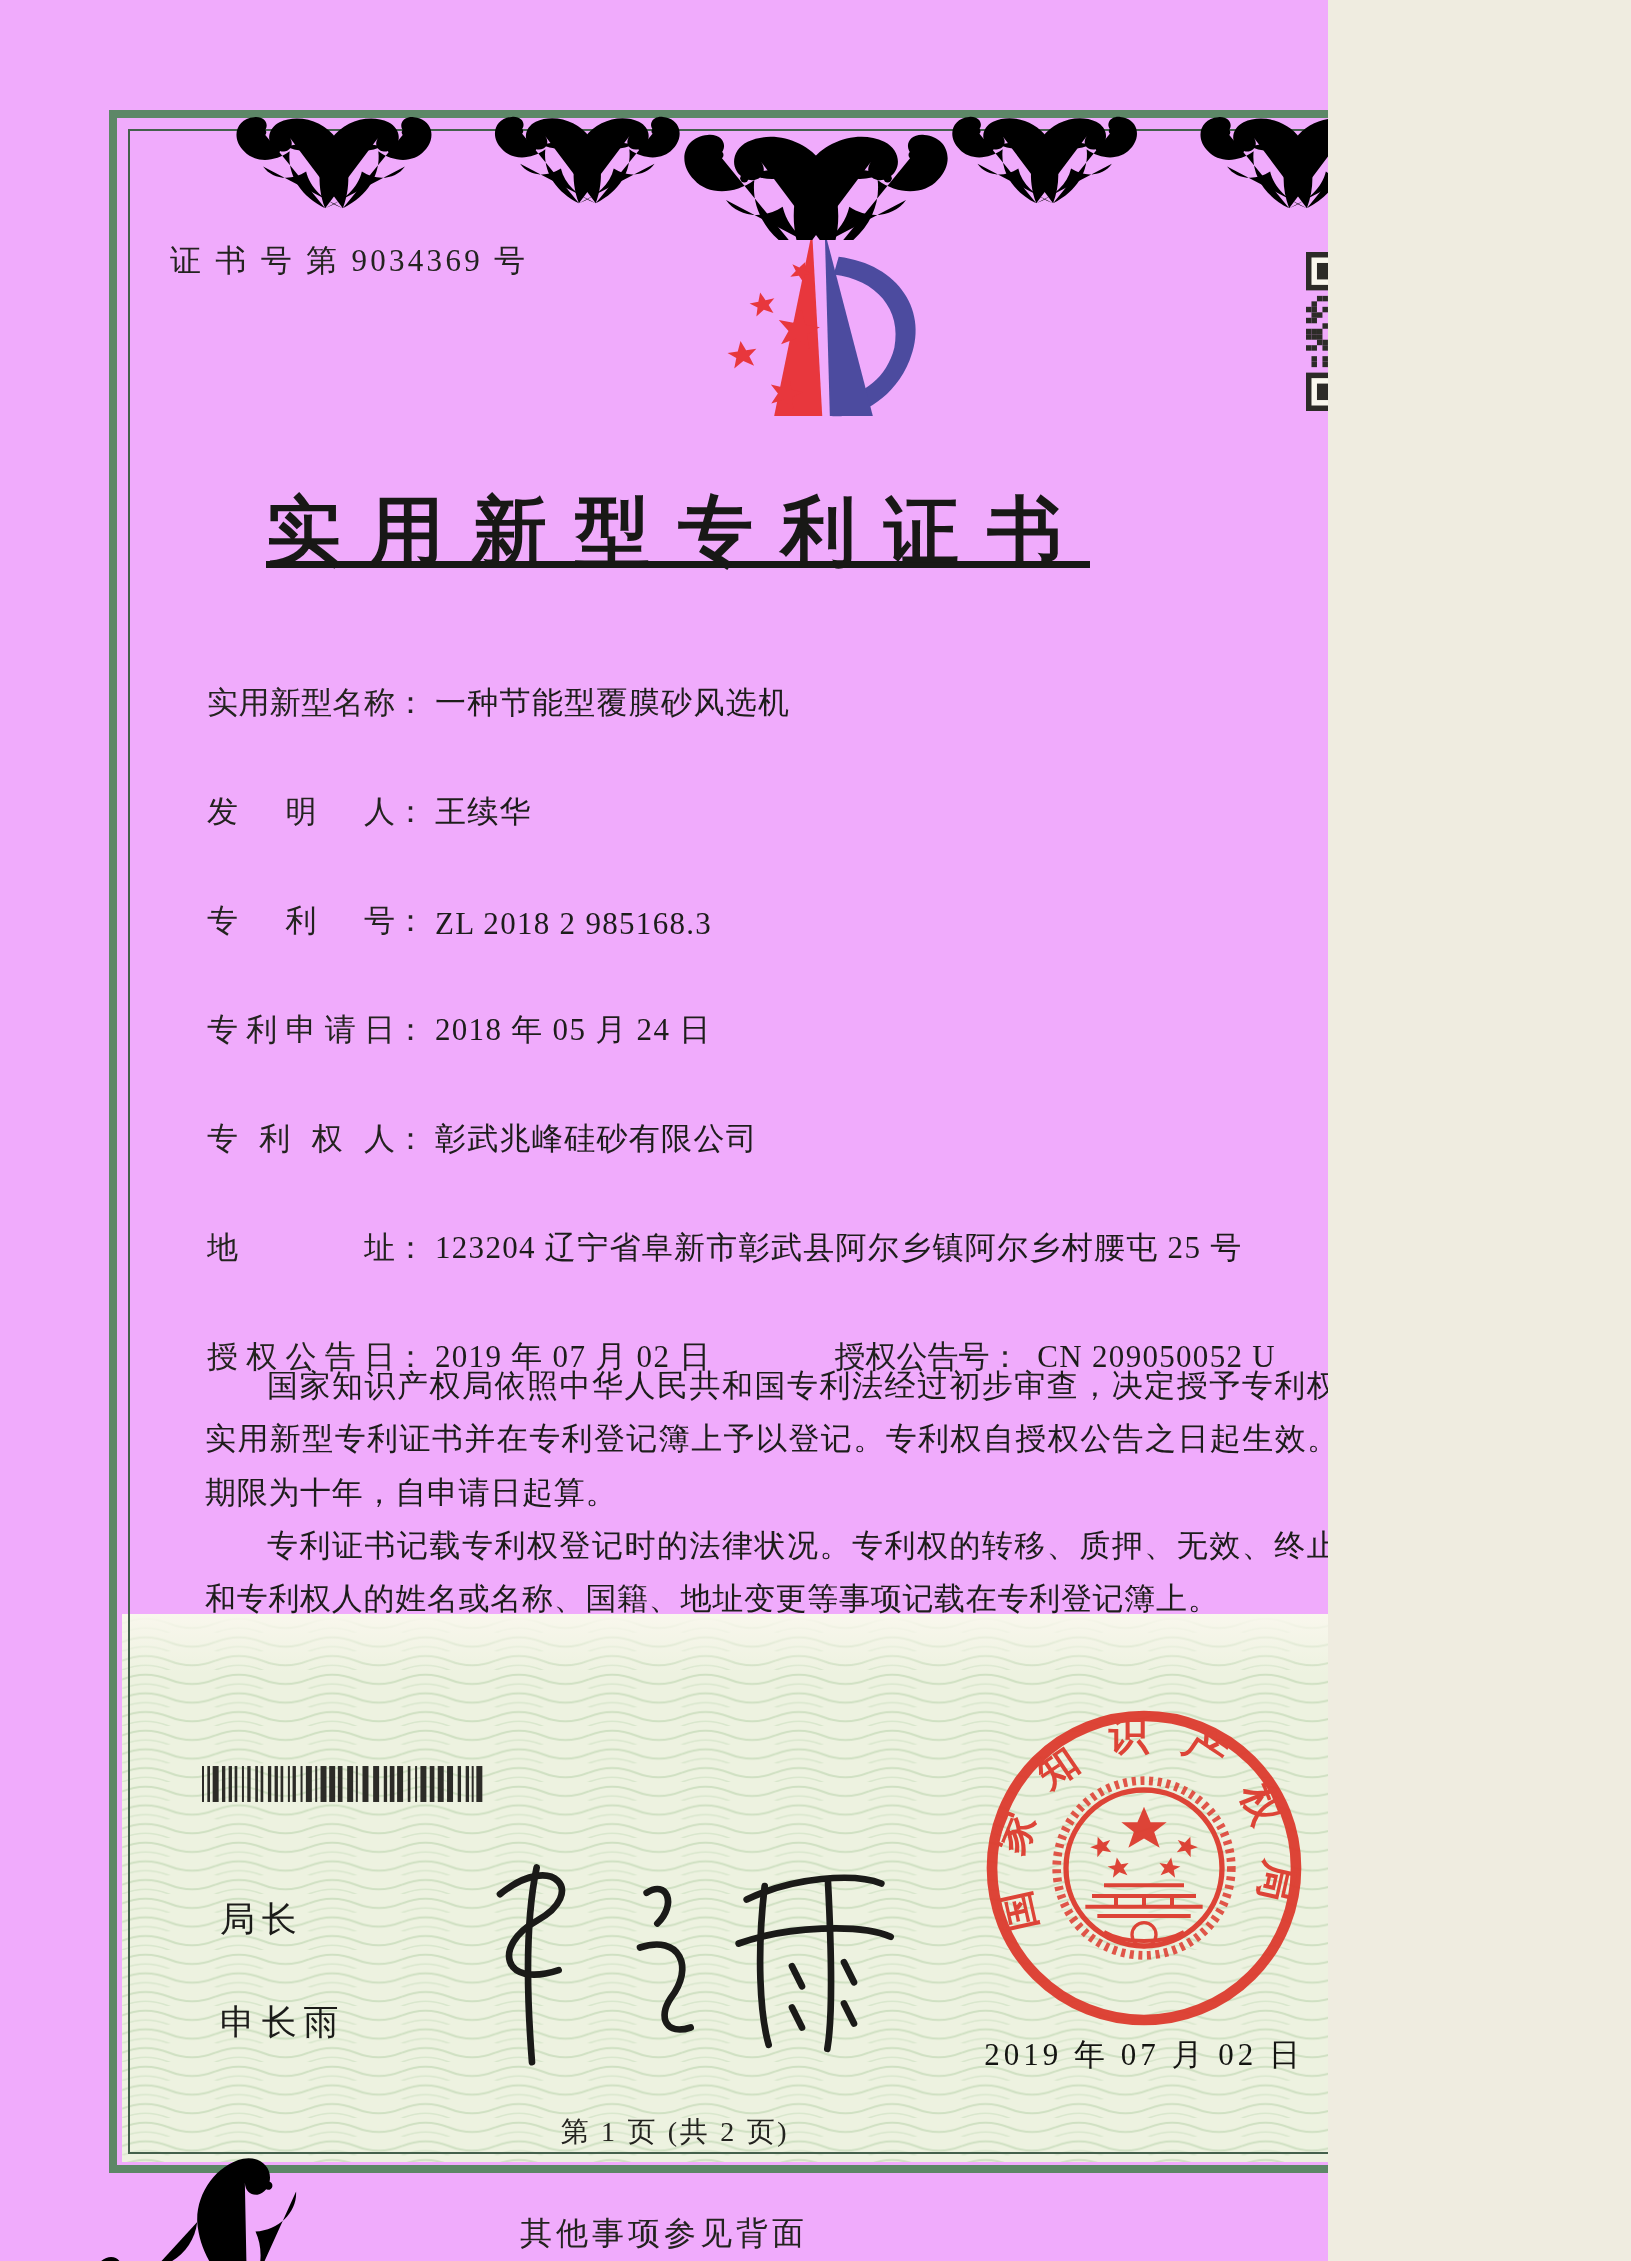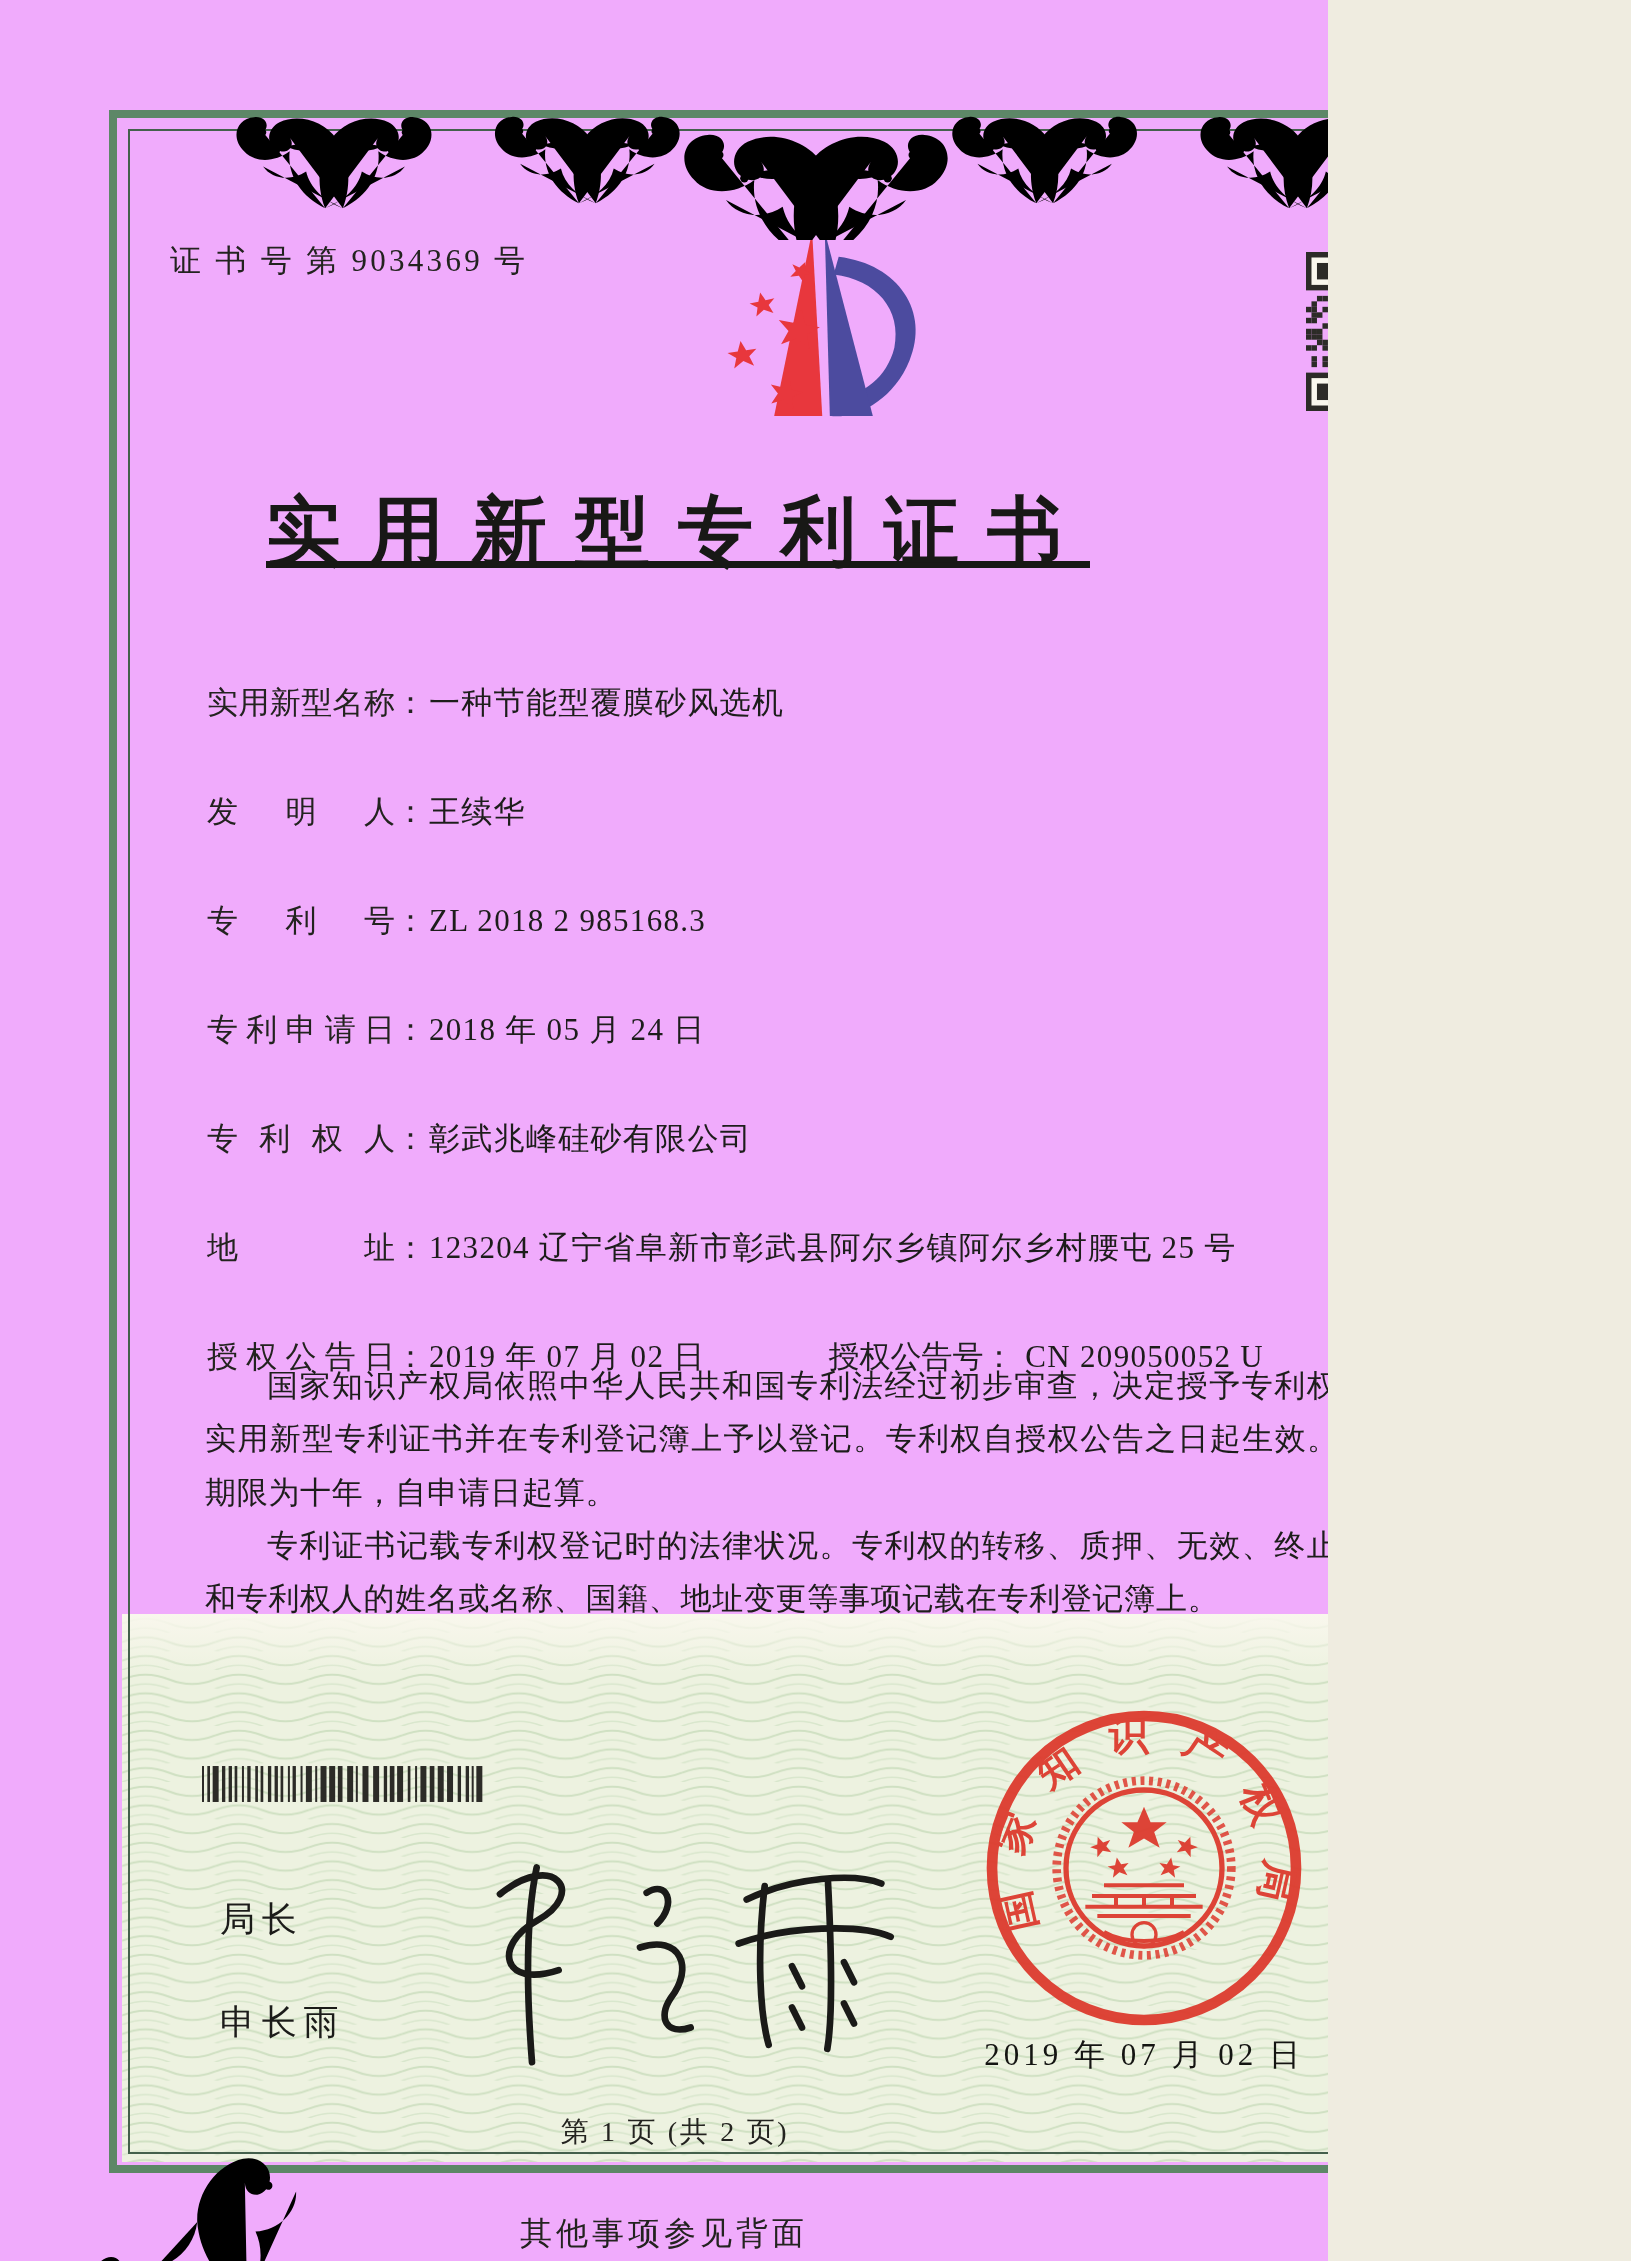--- a/index.html
+++ b/index.html
@@ -42,24 +42,24 @@
   }
   .logo{position:absolute;left:697px;top:213px;width:253px;height:224px;}
   .qr{position:absolute;left:1306px;top:252px;width:159px;height:159px;}
   .title{
     position:absolute;left:0;top:482px;width:100%;
     text-align:center;font-size:75px;font-weight:bold;
     letter-spacing:28px;padding-left:28px;box-sizing:border-box;
     color:#181816;margin:0;text-decoration:underline;
   }
   .fields{position:absolute;left:207px;top:682px;width:1231px;}
-  .field-row{display:flex;align-items:center;font-size:31px;margin-bottom:67px;white-space:nowrap;}
+  .field-row{display:flex;align-items:flex-end;font-size:31px;margin-bottom:67px;white-space:nowrap;}
   .f-label{display:inline-block;width:188px;text-align:justify;text-align-last:justify;color:#23231f;}
   .f-colon{color:#23231f;}
-  .f-value{margin-left:3px;letter-spacing:1.3px;color:#1d1d1b;}
+  .f-value{margin-left:9px;letter-spacing:1.3px;color:#1d1d1b;}
   .grant-pair2{margin-left:123px;}
   .paras{
     position:absolute;left:205px;top:1359px;width:1231px;
     font-size:31px;line-height:1.72;color:#1d1d1b;text-align:justify;
   }
   .paras p{margin:0;text-indent:2em;letter-spacing:0.7px;}
   .barcode{position:absolute;left:202px;top:1766px;width:285px;height:36px;}
   .officer-title{position:absolute;left:220px;top:1896px;font-size:35px;letter-spacing:6.7px;color:#1b1b19;}
   .officer-name{position:absolute;left:220px;top:1999px;font-size:35px;letter-spacing:6.7px;color:#1b1b19;}
   .signature{position:absolute;left:400px;top:1814px;width:520px;height:267px;}

